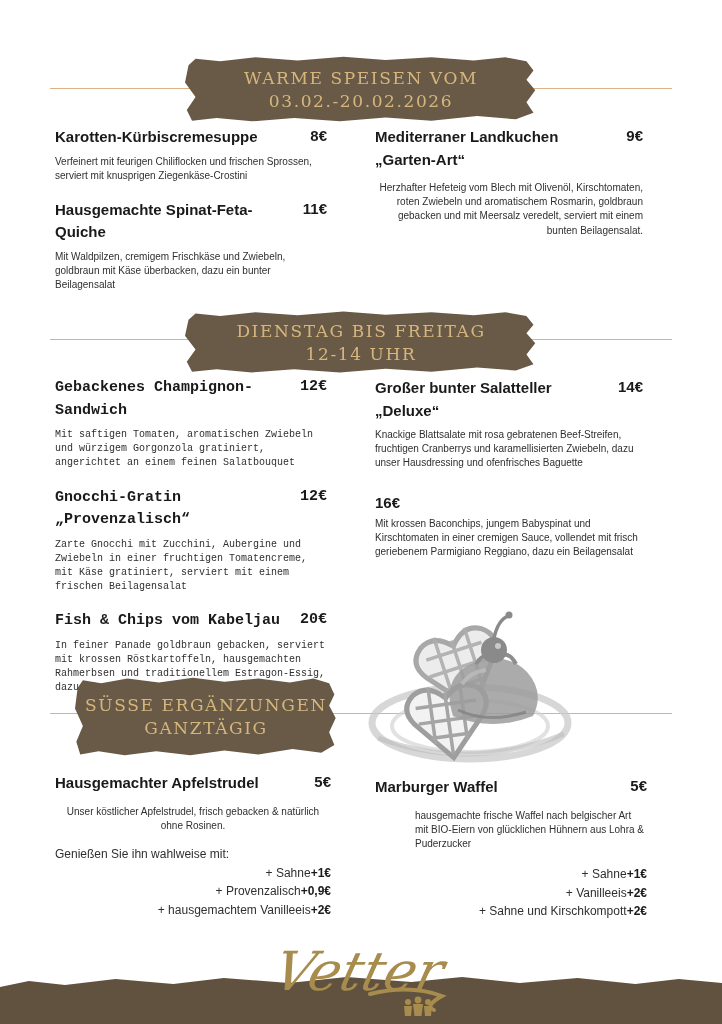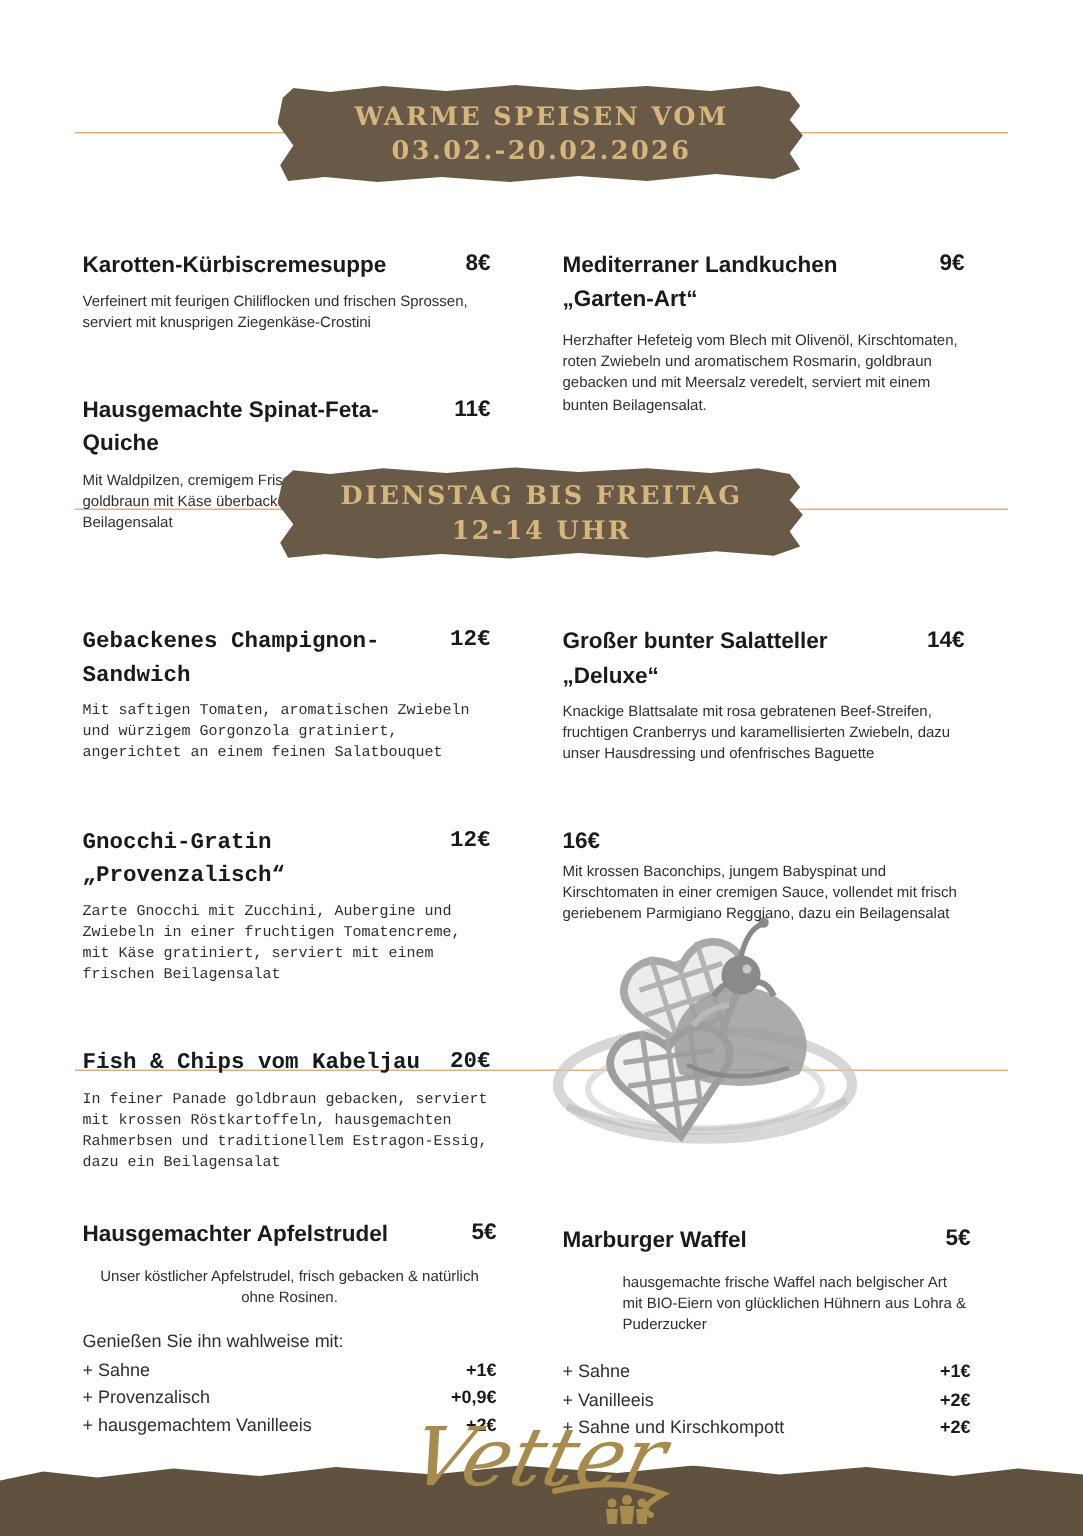--- a/index.html
+++ b/index.html
@@ -16,36 +16,36 @@
   
   .banner {
     position:absolute; background:#695a47;
     display:flex; flex-direction:column; justify-content:center; align-items:center;
     gap:3px; z-index:2;
     clip-path: polygon(1% 14%, 3% 4%, 10% 8%, 20% 2%, 32% 7%, 45% 1%, 57% 6%, 70% 2%,
       82% 7%, 91% 2%, 97% 8%, 99% 22%, 97% 36%, 99.5% 52%, 97% 70%, 99% 86%,
       94% 96%, 83% 91%, 70% 98%, 57% 93%, 44% 99%, 31% 94%, 19% 99%, 9% 94%, 2% 98%, 0.5% 82%, 3% 62%, 0% 40%);
   }
   .banner .bline {
-    font-family:"DejaVu Serif", serif; font-weight:bold;
+    font-family:"DejaVu Serif", serif; font-weight:normal;
     font-size:17px; letter-spacing:1.6px; color:#d6b67d; white-space:nowrap;
   }
 
   
   .col { position:absolute; z-index:1; }
   .item { margin-bottom:16px; }
-  .item-head { display:flex; justify-content:space-between; align-items:flex-start; gap:12px;margin-top:40px; }
+  .item-head { display:flex; justify-content:space-between; align-items:flex-start; gap:12px; }
   .item-title { font-weight:bold; font-size:15px; color:#1a1a1a; line-height:1.5; max-width:228px; }
   .item-price { font-weight:bold; font-size:15px; color:#1a1a1a; white-space:nowrap; padding-top:1px; }
   .item-desc { font-size:10px; color:#2f2f2f; line-height:1.42; margin-top:6px; }
 
   .extras-intro { font-size:12px; color:#2f2f2f; line-height:1.5; margin-top:12px; }
   .extras { margin-top:1px; }
   .extras.pushed { margin-top:14px; }
-  .extra-row { display:flex; justify-content:space-between; font-size:12px; color:#2f2f2f; line-height:1.55; }
+  .extra-row { display:flex; justify-content:flex-end; font-size:12px; color:#2f2f2f; line-height:1.55; }
   .extra-price { font-weight:bold; color:#1a1a1a; }
 
   
   .footer-band {
     position:absolute; left:0; bottom:0; width:722px; height:50px; background:#60523f; z-index:3;
     clip-path: polygon(0 26%, 4% 14%, 9% 22%, 16% 10%, 24% 20%, 31% 8%, 40% 18%, 48% 6%,
       57% 16%, 64% 6%, 72% 18%, 80% 8%, 88% 20%, 94% 10%, 100% 18%, 100% 100%, 0 100%);
   }
   .logo { position:absolute; z-index:4; }
 
@@ -81,21 +81,21 @@
       <div class="item-desc">Mit Waldpilzen, cremigem Frischkäse und Zwiebeln, goldbraun mit Käse überbacken, dazu ein bunter Beilagensalat</div>
     </div>
   </div>
 
   <div class="col" style="left:375px; top:126px; width:268px;">
     <div class="item">
       <div class="item-head">
         <span class="item-title">Mediterraner Landkuchen „Garten-Art“</span>
         <span class="item-price">9€</span>
       </div>
-      <div class="item-desc" style="margin-top:10px;">Herzhafter Hefeteig vom Blech mit Olivenöl, Kirschtomaten, roten Zwiebeln und aromatischem Rosmarin, goldbraun gebacken und mit Meersalz veredelt, serviert mit einem bunten Beilagensalat.</div>
+      <div class="item-desc" style="margin-top:10px;text-align:right;">Herzhafter Hefeteig vom Blech mit Olivenöl, Kirschtomaten, roten Zwiebeln und aromatischem Rosmarin, goldbraun gebacken und mit Meersalz veredelt, serviert mit einem bunten Beilagensalat.</div>
     </div>
   </div>
 
   <div class="banner" style="left:185px; top:311px; width:352px; height:62px;">
     <span class="bline">DIENSTAG BIS FREITAG</span>
     <span class="bline">12-14 UHR</span>
   </div>
 
   <div class="col" style="left:55px; top:377px; width:272px;font-family:Liberation Mono, monospace;">
     <div class="item">
@@ -172,20 +172,24 @@
     <path d="M104 86 q 8 -12 24 -14" fill="none" stroke="#bdbdbd" stroke-width="4" opacity="0.8"></path>
 
     <path d="M118 66 q 10 -16 22 -2 M138 62 q 12 -12 20 4" fill="none" stroke="#8d8d8d" stroke-width="4"></path>
 
     <circle cx="136" cy="52" r="13" fill="#8a8a8a"></circle>
     <circle cx="140" cy="48" r="3" fill="#c9c9c9"></circle>
     <path d="M136 40 q 4 -18 14 -22" fill="none" stroke="#8a8a8a" stroke-width="3.5" stroke-linecap="round"></path>
     <circle cx="151" cy="17" r="3.5" fill="#8a8a8a"></circle>
   </svg>
 
+  <div class="banner" style="left:75px; top:677px; width:262px; height:79px;">
+    <span class="bline">SÜSSE ERGÄNZUNGEN</span>
+    <span class="bline">GANZTÄGIG</span>
+  </div>
 
   <div class="col" style="left:55px; top:772px; width:276px;">
     <div class="item">
       <div class="item-head">
         <span class="item-title">Hausgemachter Apfelstrudel</span>
         <span class="item-price">5€</span>
       </div>
       <div class="item-desc" style="margin-top:10px;text-align:center;">Unser köstlicher Apfelstrudel, frisch gebacken &amp; natürlich ohne Rosinen.</div>
       <div class="extras-intro">Genießen Sie ihn wahlweise mit:</div>
       <div class="extras">

